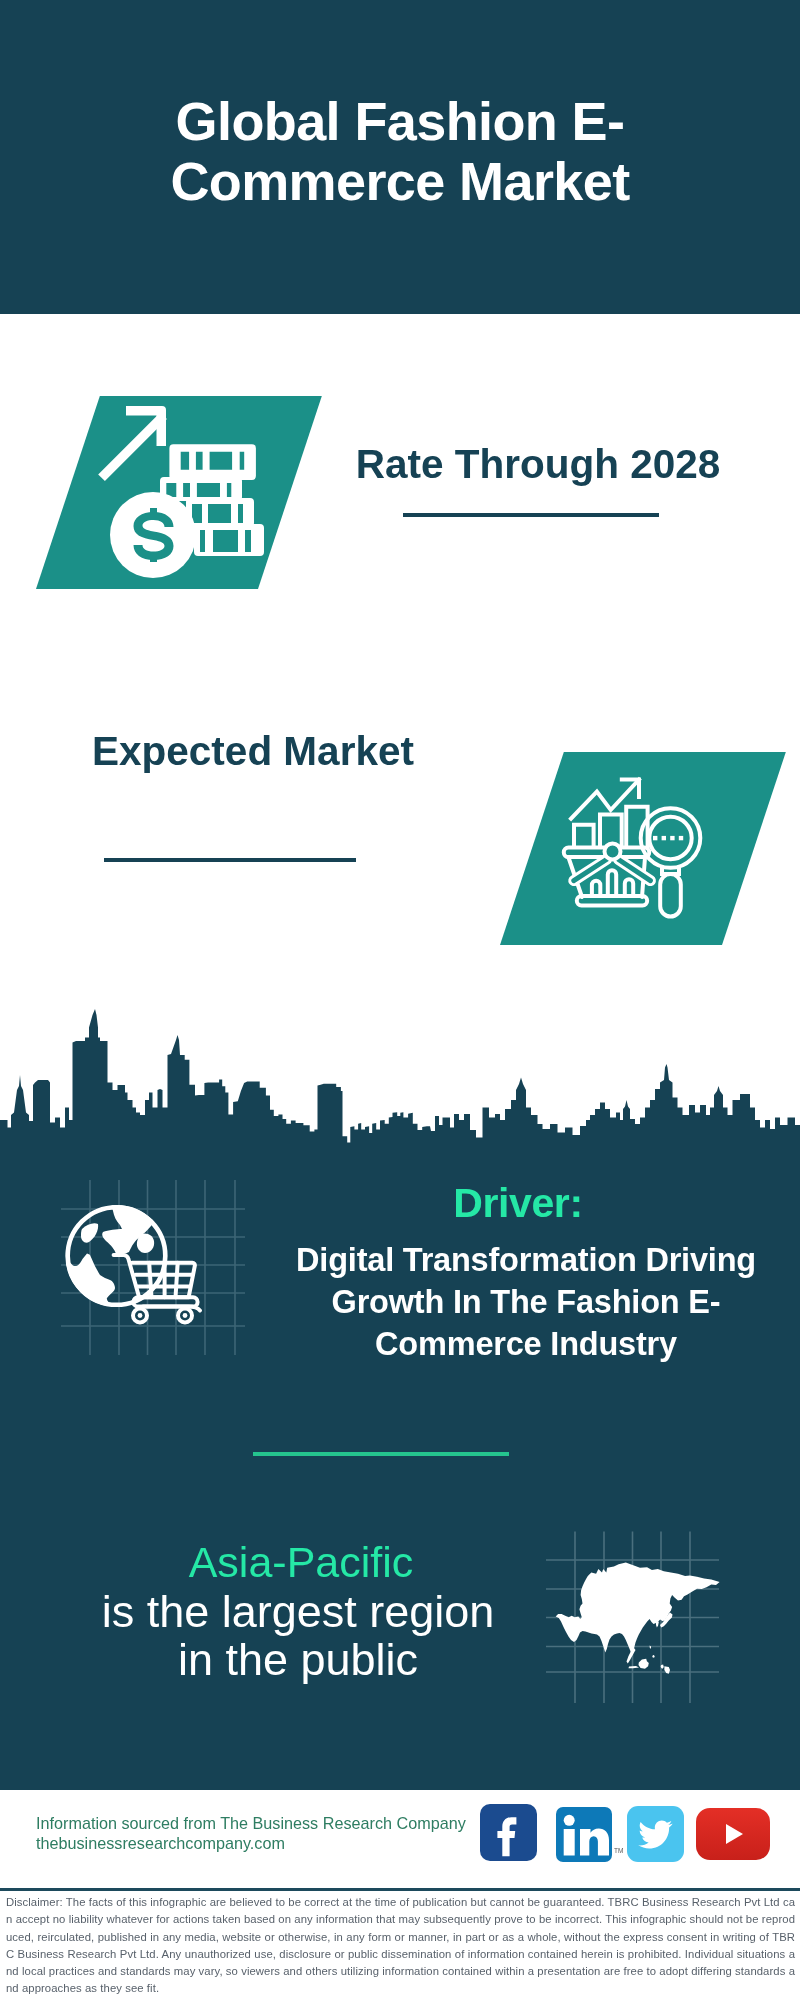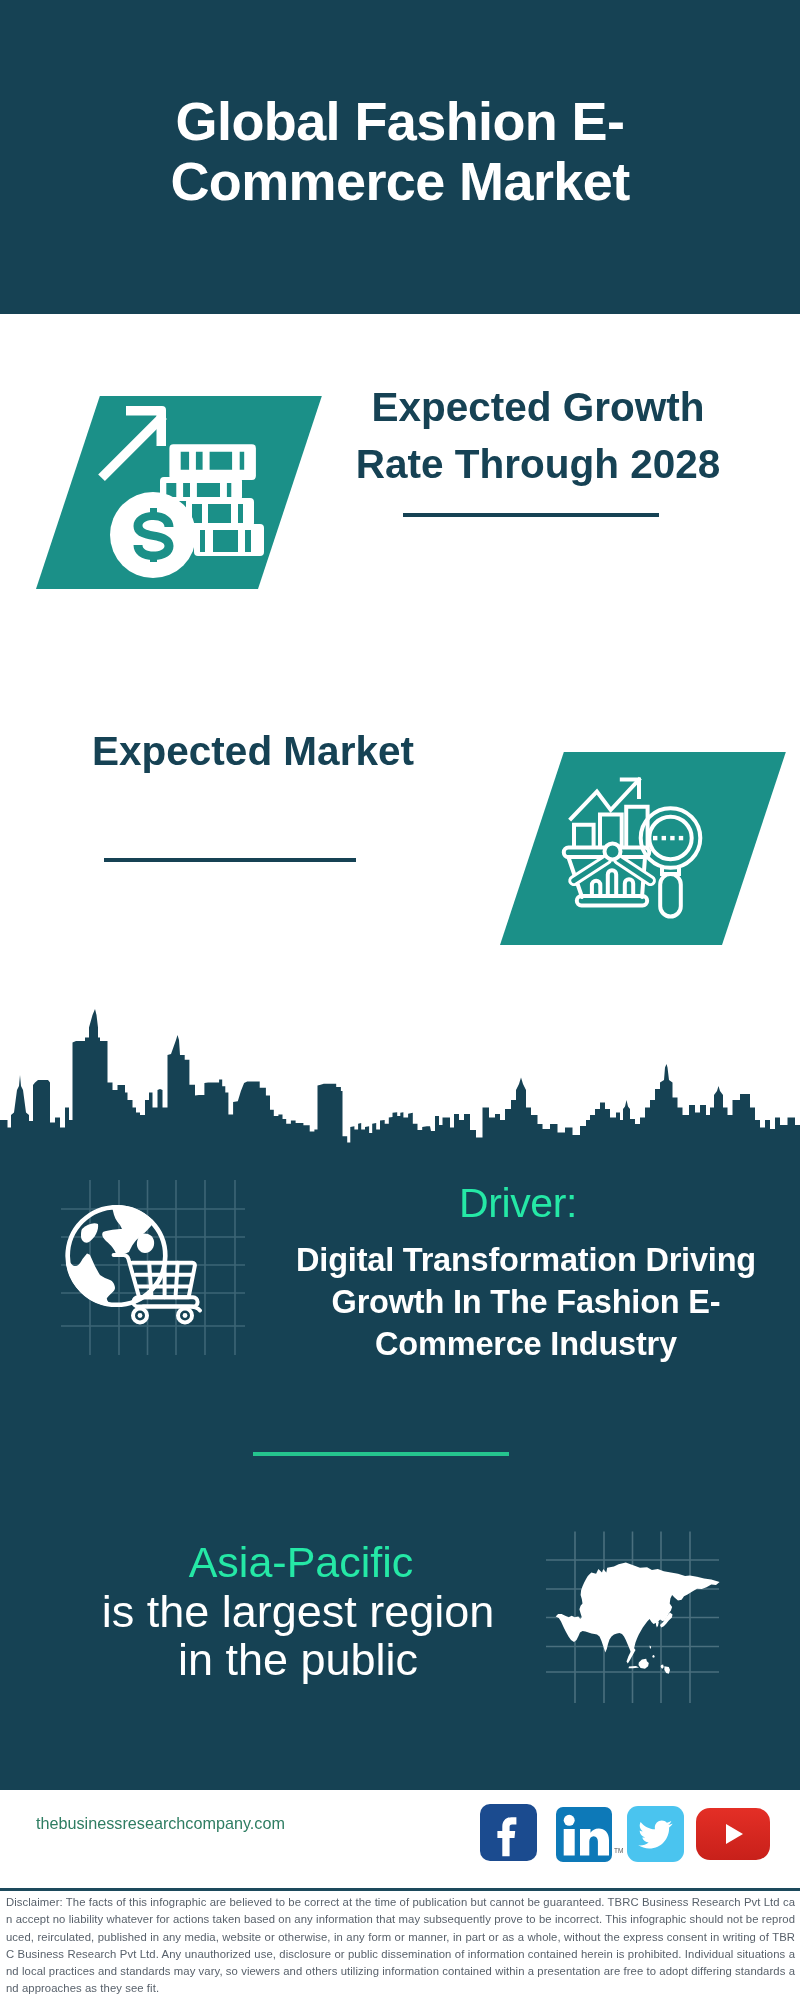--- a/index.html
+++ b/index.html
@@ -27,21 +27,21 @@
      font-size:40.5px;font-weight:bold;line-height:56.7px;letter-spacing:0px;}
   .s2-rule{position:absolute;left:104px;top:858px;width:252px;height:4px;background:#164254;}
   .s2-val{position:absolute;left:19px;top:889px;width:480px;text-align:center;color:#1b9088;
      font-size:72px;font-weight:bold;letter-spacing:0px;line-height:70px;}
 
   .navy{position:absolute;left:0;top:1170px;width:800px;height:620px;background:#164254;}
   .skyline{position:absolute;left:0;top:1000px;width:800px;height:175px;display:block;}
 
   .drv-icon{position:absolute;left:55px;top:1175px;}
   .drv-label{position:absolute;left:278px;top:1182px;width:480px;text-align:center;color:#25e8a6;
-     font-size:41px;font-weight:normal;letter-spacing:-0.4px;line-height:42px;}
+     font-size:41px;font-weight:bold;letter-spacing:-0.4px;line-height:42px;}
   .drv-text{position:absolute;left:276px;top:1239px;width:500px;text-align:center;color:#fff;
      font-size:32.5px;font-weight:bold;line-height:42px;letter-spacing:-0.2px;}
   .mid-rule{position:absolute;left:253px;top:1452px;width:256px;height:4px;background:#25c48e;}
 
   .ap-1{position:absolute;left:51px;top:1542px;width:500px;text-align:center;color:#25e8a6;
      font-size:43px;font-weight:normal;letter-spacing:0px;line-height:40px;}
   .ap-2{position:absolute;left:48px;top:1588px;width:500px;text-align:center;color:#fff;
      font-size:45px;line-height:48.4px;letter-spacing:0px;}
   .ap-map{position:absolute;left:545px;top:1520px;}
 
@@ -74,21 +74,21 @@
     <path fill-rule="evenodd" d="M95 98 h60 a4 4 0 0 1 4 4 v21 a4 4 0 0 1 -4 4 h-60 a4 4 0 0 1 -4 -4 v-21 a4 4 0 0 1 4 -4 z M97 104 h10 v19 h-10 z M113 104 h23 v19 h-23 z M143 104 h5 v19 h-5 z"></path>
     <path fill-rule="evenodd" d="M103 124 h62 a4 4 0 0 1 4 4 v24 a4 4 0 0 1 -4 4 h-62 a4 4 0 0 1 -4 -4 v-24 a4 4 0 0 1 4 -4 z M105 130 h5 v22 h-5 z M118 130 h25 v22 h-25 z M150 130 h6 v22 h-6 z"></path>
     <circle cx="58" cy="135" r="43"></circle>
    </g>
    <g fill="#1b9088">
     <path d="M55 108 h7 v7 h-7 z M55 155 h7 v7 h-7 z"></path>
     <path d="M58.5 112 c-12 0 -20 6 -20 14 c0 9 8 12 20 14 c8 1.5 11 3 11 6 c0 3.5 -5 5.5 -11 5.5 c-7 0 -11 -2.5 -11 -6.5 h-9 c0 9 8 15 20 15 c12 0 20 -5.5 20 -14 c0 -9 -8 -12.5 -20 -14.5 c-8 -1.5 -11 -3 -11 -6 c0 -3.5 5 -5.5 11 -5.5 c7 0 11 3 11 7 h9 c0 -9 -8 -15 -20 -15 z"></path>
    </g>
   </svg>
   <div class="s1-head">
-    <span>Expected Growth</span><br>
+    <br>
     <span>Rate Through 2028</span>
   </div>
   <div class="s1-rule"></div>
 
   <div class="para para2"></div>
   <svg class="icon2" width="175" height="165" viewBox="0 0 175 165">
    <g fill="none" stroke="#fff" stroke-width="4" stroke-linecap="square" stroke-linejoin="miter">
     <polyline points="11,48.6 36.9,21.5 50.7,40 79,9.5"></polyline>
     <polyline points="61.8,9.5 79,9.5 79,27"></polyline>
     <path d="M14 76 V54.7 H33.6 V76"></path>
@@ -197,20 +197,21 @@
     <polygon points="107.8,135.2 109.0,135.0 109.8,136.9 108.5,137.8 107.2,136.9"></polygon>
     <polygon points="116.2,145.0 118.1,144.6 118.8,146.9 117.5,148.8 116.2,148.1 115.6,146.2"></polygon>
     <polygon points="119.4,146.2 123.8,146.9 125.0,150.0 123.8,153.8 121.2,153.1 119.4,150.0"></polygon>
     <polygon points="86.5,130.0 89.0,128.0 90.5,130.0 88.0,134.5 85.0,140.0 82.8,143.5 81.5,141.5 83.5,136.0"></polygon>
     <polygon points="84.0,146.5 91.0,146.0 94.0,147.5 88.0,148.2 83.5,148.2"></polygon>
    </g>
   </svg>
 
   <div class="foot">
     <div class="src">
+      <div>Information sourced from The Business Research Company</div>
       <div>thebusinessresearchcompany.com</div>
     </div>
     <div class="social">
       <div class="sicon" style="background:#1b4b8f;left:480px;top:14px;width:57px;height:57px;border-radius:10px">
         <svg width="57" height="57" viewBox="0 0 57 57">
             <path fill="#fff" d="M36.4 13.2h-4.9c-5.6 0-9.2 3.7-9.2 9.4v4.3h-4.9v7.1h4.9v18.2h7.3V34h4.9l0.7-7.1h-5.6v-3.7c0-1.7 0.4-2.6 2.6-2.6h4.2z"></path>
           </svg>
       </div>
       <div class="sicon" style="background:#0d79b8;left:556px;top:17px;width:56px;height:55px;border-radius:7px">
         <svg width="56" height="55" viewBox="0 0 56 55">

